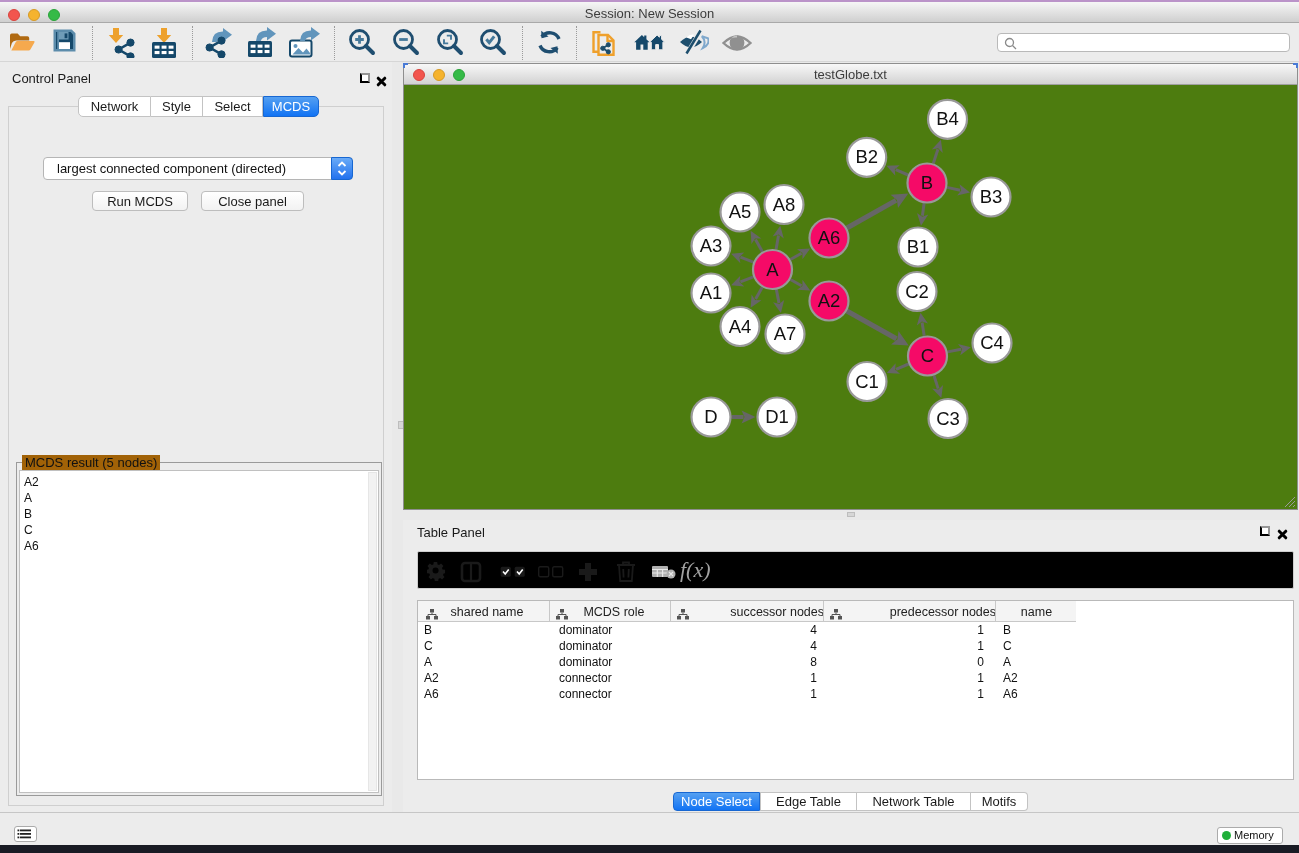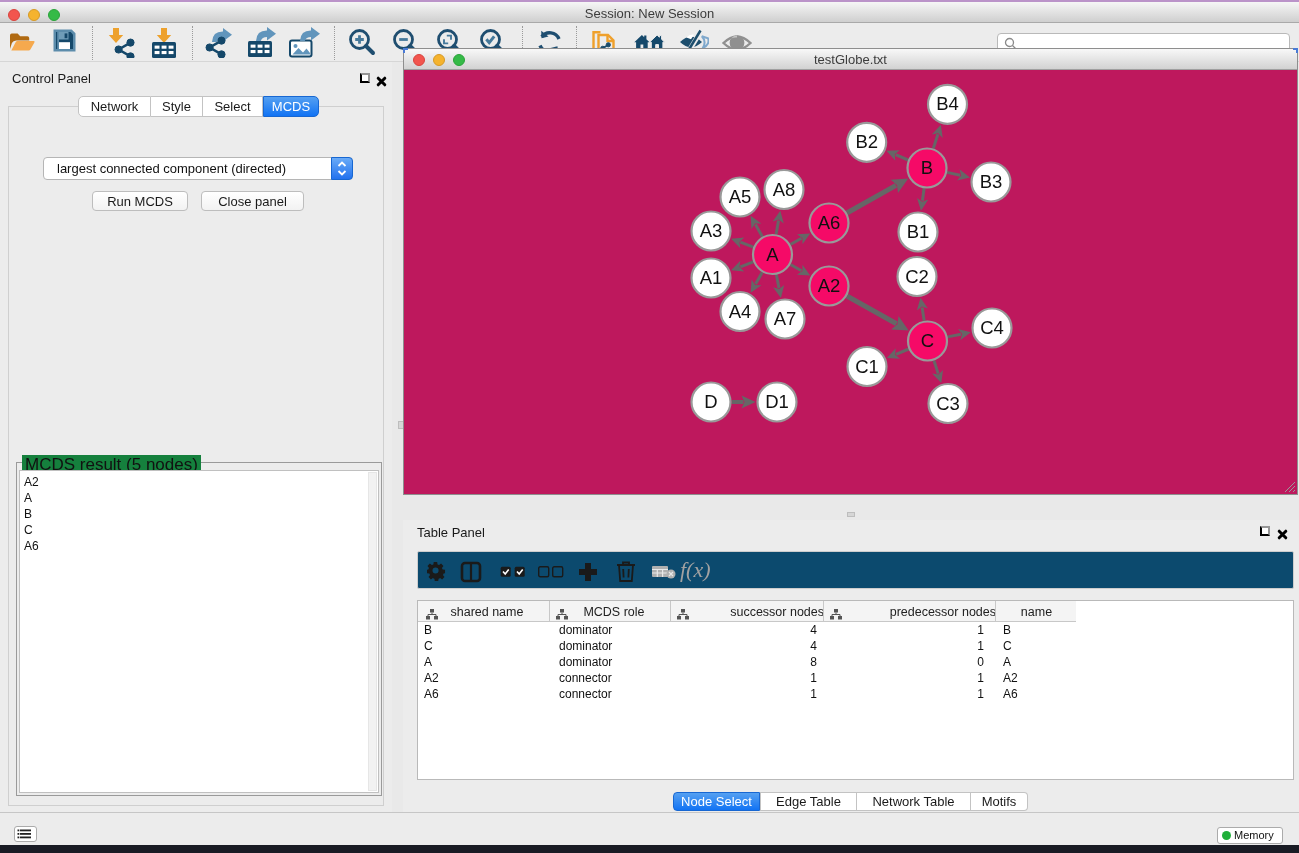--- a/index.html
+++ b/index.html
@@ -182,31 +182,31 @@
    <div class="abs" style="left:13px;top:3px;font-size:13px;color:#111">largest connected component (directed)</div>
    <div class="abs" style="right:-1px;top:-1px;width:22px;height:23px;border-radius:0 4px 4px 0;background:linear-gradient(#6aabf7,#2272ee);border:1px solid #1767d2">
      <svg width="20" height="21" viewBox="0 0 20 21">
           <path d="M6.5 8 L10 4.5 L13.5 8 M6.5 13 L10 16.5 L13.5 13" stroke="#fff" stroke-width="1.8" fill="none"></path>
         </svg>
    </div>
  </div>
  <div class="btn" style="left:92px;top:129px;width:96px;line-height:19px">Run MCDS</div>
  <div class="btn" style="left:201px;top:129px;width:103px;line-height:19px">Close panel</div>
  <div class="abs" style="left:16px;top:400px;width:366px;height:334px;border:1px solid #9a9a9a"></div>
- <div class="abs" style="left:22px;top:393px;padding:0 3px;font-size:17px;color:#111;background:#15803d">MCDS result (5 nodes)</div>
+ <div class="abs" style="left:22px;top:393px;padding:0 3px;font-size:13px;color:#111;background:#a16207">MCDS result (5 nodes)</div>
  <div class="abs" style="left:19px;top:408px;width:360px;height:323px;background:#fff;border:1px solid #c0c0c0">
    <div class="abs" style="right:1px;top:1px;width:9px;height:319px;background:#f2f2f2;border:1px solid #e6e6e6"></div>
    <div style="font-size:12px;color:#111;line-height:16px;padding:3px 0 0 4px">A2<br>A<br>B<br>C<br>A6</div>
  </div>
 </div>
 <div class="abs" style="left:392px;top:62px;width:907px;height:750px;background:#e9e9e9"></div>
 <div class="abs" style="left:398px;top:421px;width:6px;height:8px;background:#d6d6d6;border:1px solid #bdbdbd"></div>
 <div class="abs" style="left:847px;top:512px;width:8px;height:5px;background:#d6d6d6;border:1px solid #bdbdbd"></div>
 
-<div class="abs" style="left:403px;top:48px;width:895px;height:447px;background:#be185d;border:1px solid #8e8e8e">
+<div class="abs" style="left:403px;top:63px;width:895px;height:447px;background:#4d7c0f;border:1px solid #8e8e8e">
   <div class="abs" style="left:0;top:0;width:893px;height:21px;background:linear-gradient(#f8f8f8,#d2d2d2);border-bottom:1px solid #9f9f9f">
     <div class="tl" style="left:9px;top:5px;background:#f2554e;border:0.5px solid #d8443e"></div>
     <div class="tl" style="left:29px;top:5px;background:#f5b32e;border:0.5px solid #d69a26"></div>
     <div class="tl" style="left:49px;top:5px;background:#35ba47;border:0.5px solid #2aa33a"></div>
     <div class="abs" style="left:0;width:893px;top:3px;text-align:center;font-size:13px;color:#3c3c3c">testGlobe.txt</div>
   </div>
   <svg class="abs" style="left:0;top:22px" width="893" height="424" viewBox="404 86 893 424" font-family="Liberation Sans, sans-serif">
 <line x1="762.4" y1="251.7" x2="755.5" y2="239.4" stroke="#666666" stroke-width="3"></line>
 <path d="M750.6 230.7 L761.4 238.4 L755.0 238.6 L751.5 244.0 Z" fill="#666666"></path>
 <line x1="776.1" y1="249.3" x2="778.5" y2="235.5" stroke="#666666" stroke-width="3"></line>
@@ -297,21 +297,21 @@
   <div class="abs" style="right:-1px;top:-1px;width:5px;height:2px;background:#4a7bd6"></div>
   <div class="abs" style="right:-1px;top:-1px;width:2px;height:5px;background:#4a7bd6"></div>
 </div>
 
 <div class="abs" style="left:403px;top:520px;width:896px;height:292px;background:#ececec">
   <div class="abs" style="left:14px;top:5px;font-size:13px;color:#1a1a1a">Table Panel</div>
   <div class="abs" style="left:857px;top:6px;width:10px;height:10px;border:2px solid #000;border-top-color:#969696;border-right-color:#969696;background:#fff"></div>
   <div class="abs" style="left:874px;top:6px"><svg width="11" height="11" viewBox="0 0 11 11">
         <path d="M2.2 2.2 L8.8 8.8 M8.8 2.2 L2.2 8.8" stroke="#000" stroke-width="3" stroke-linecap="round"></path>
       </svg></div>
-  <div class="abs" style="left:14px;top:31px;width:877px;height:38px;background:#0c4a6e;border:1px solid #cdcdcd;border-radius:2px">
+  <div class="abs" style="left:14px;top:31px;width:877px;height:38px;background:#000000;border:1px solid #cdcdcd;border-radius:2px">
     <svg class="abs" style="left:9px;top:10px" width="19" height="19" viewBox="0 0 20 20">
         <path fill="#1a1a1a" d="M19 11.8 v-3.6 l-2.6-.4 a6.8 6.8 0 0 0-.7-1.6 l1.6-2.1-2.5-2.5-2.1 1.6 a6.8 6.8 0 0 0-1.6-.7 L10.7 0 H7.1 L6.7 2.5 a6.8 6.8 0 0 0-1.6.7 L3 1.6.5 4.1 l1.6 2.1 a6.8 6.8 0 0 0-.7 1.6 L-.6 8.2 0 11.8 l2.5.4 a6.8 6.8 0 0 0 .7 1.6 l-1.6 2.1 2.5 2.5 2.1-1.6 a6.8 6.8 0 0 0 1.6.7 l.4 2.5 h3.6 l.4-2.5 a6.8 6.8 0 0 0 1.6-.7 l2.1 1.6 2.5-2.5-1.6-2.1 a6.8 6.8 0 0 0 .7-1.6 z M9 12.2 a3.2 3.2 0 1 1 0-6.4 3.2 3.2 0 0 1 0 6.4 z" fill-rule="evenodd"></path>
       </svg>
     <svg class="abs" style="left:42px;top:9px" width="22" height="22" viewBox="0 0 22 22">
         <rect x="2" y="2" width="18" height="18" rx="3" fill="none" stroke="#1a1a1a" stroke-width="2.6"></rect>
         <path d="M11 2 v18" stroke="#1a1a1a" stroke-width="2.2"></path>
       </svg>
     <svg class="abs" style="left:82px;top:14px" width="26" height="12" viewBox="0 0 26 12">
         <g>
           <rect x="0.7" y="0.7" width="10" height="10" rx="1.5" fill="#1a1a1a"></rect>

